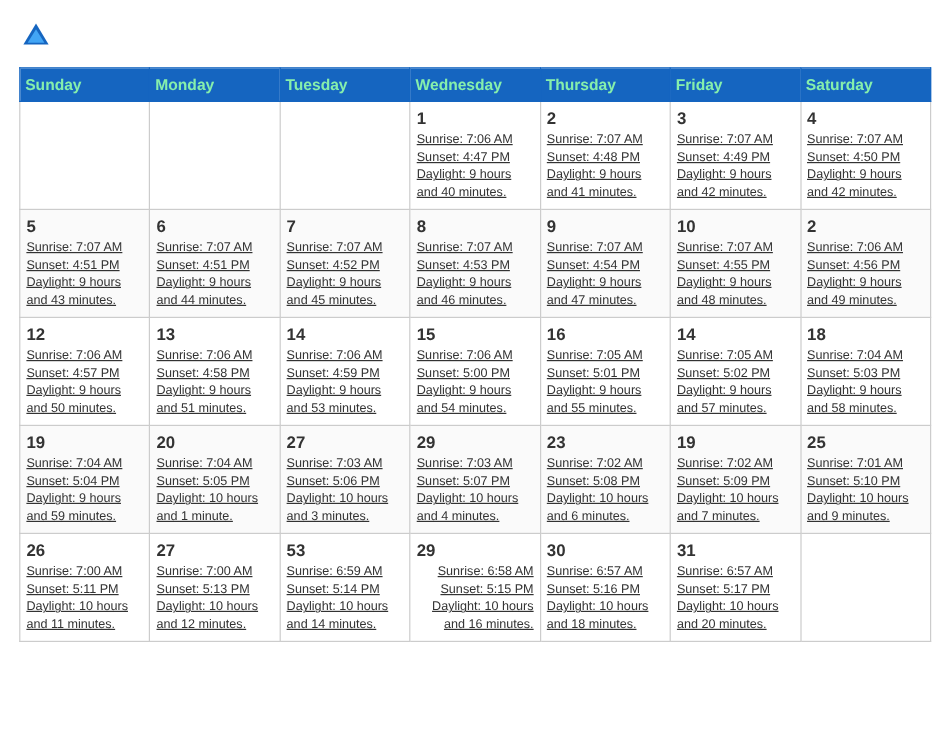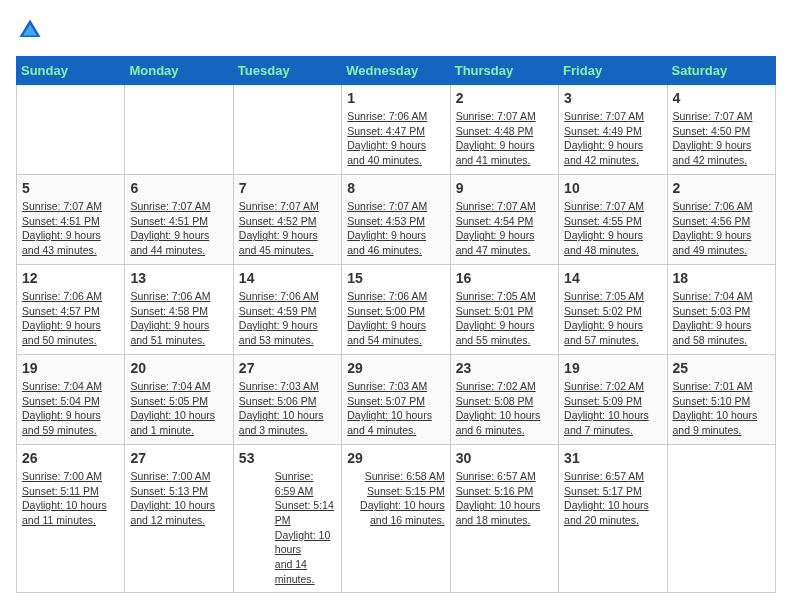--- a/index.html
+++ b/index.html
@@ -333,21 +333,21 @@
           </td>
           <td>
             <span class="day-num">27</span>
             <div class="day-info" style="white-space: pre-line;">Sunrise: 7:00 AM
 Sunset: 5:13 PM
 Daylight: 10 hours
 and 12 minutes.</div>
           </td>
           <td>
             <span class="day-num">53</span>
-            <div class="day-info" style="white-space: pre-line; margin-left: 36px;">Sunrise: 6:59 AM
+            <div class="day-info" style="white-space: pre-line;">Sunrise: 6:59 AM
 Sunset: 5:14 PM
 Daylight: 10 hours
 and 14 minutes.</div>
           </td>
           <td>
             <span class="day-num">29</span>
             <div class="day-info" style="white-space: pre-line; text-align: right;">Sunrise: 6:58 AM
 Sunset: 5:15 PM
 Daylight: 10 hours
 and 16 minutes.</div>

